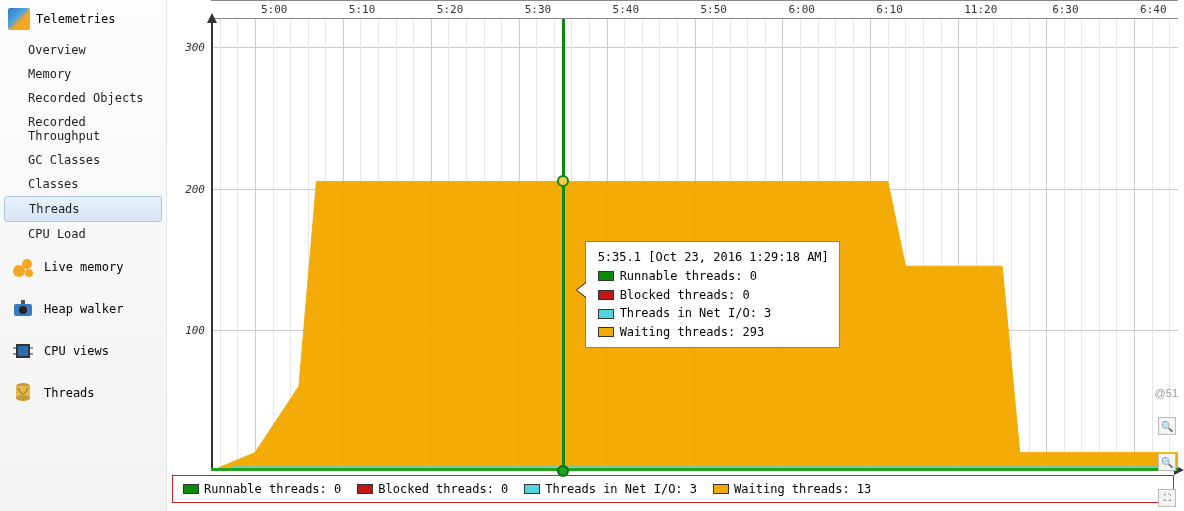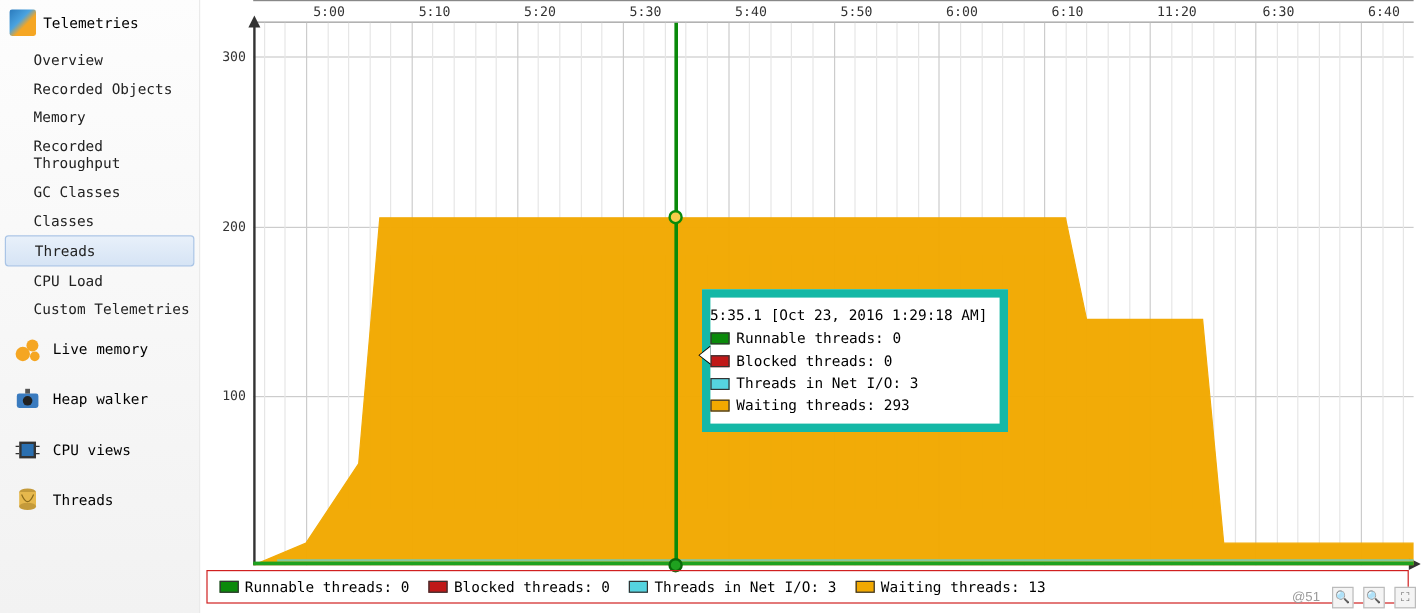--- a/index.html
+++ b/index.html
@@ -17,61 +17,60 @@
 .main { flex: 1; position: relative; background: #fff; }
 .chart-area { position: absolute; left: 0; top: 0; right: 0; bottom: 40px; }
 .time-axis { position: absolute; top: 0; left: 44px; right: 6px; height: 19px; border-top:1px solid #888; border-bottom:1px solid #888; background: #fff; }
 .time-tick { position: absolute; top: 0; height: 19px; display: flex; align-items: center; }
 .time-tick-label { position: absolute; top: 2px; font-size: 11px; color: #333; transform: translateX(6px); white-space: nowrap; font-family: monospace; }
 .plot { position: absolute; top: 19px; left: 44px; right: 6px; bottom: 0; background: #fff; }
 .grid-v, .grid-h { position: absolute; background: #ccc; }
 .grid-v { top: 0; bottom: 0; width: 1px; }
 .grid-v.minor { background: #e6e6e6; }
 .grid-h { left: 0; right: 0; height: 1px; }
-.y-label { position: absolute; left: -36px; font-size: 11px; color: #333; transform: translateY(-50%); text-align: right; width: 30px; font-family: monospace; }
+.y-label { position: absolute; left: -36px; font-size: 11px; color: #333; transform: translateY(-50%); text-align: right; width: 30px; font-family: monospace; font-style: italic; }
 .area-path { position: absolute; inset: 0; }
 .baseline-green { position: absolute; left: 0; right: 0; height: 3px; background: #1fa21f; bottom: 0; }
 .baseline-cyan { position: absolute; left: 20px; right: 0; height: 2px; background: #55d4e0; bottom: 3px; opacity: 0.7; }
 .y-axis-line { position: absolute; left: 0; top: 0; bottom: 0; width: 2px; background: #333; }
 .y-axis-arrow { position: absolute; left: -4px; top: -6px; width: 0; height: 0; border-left: 5px solid transparent; border-right: 5px solid transparent; border-bottom: 10px solid #333; }
 .x-axis-line { position: absolute; left: 0; right: 0; bottom: 0; height: 2px; background: #333; }
 .x-axis-arrow { position: absolute; right: -6px; bottom: -4px; width: 0; height: 0; border-top: 5px solid transparent; border-bottom: 5px solid transparent; border-left: 10px solid #333; }
 .cursor-line { position: absolute; top: 0; bottom: 0; width: 3px; background: #0a8a0a; }
 .cursor-marker { position: absolute; width: 12px; height: 12px; border-radius: 50%; background: #f6cc4a; border: 2px solid #0a8a0a; transform: translate(-50%, -50%); }
 .cursor-marker.bottom { background: #1fa21f; border-color:#0a6a0a; }
-.tooltip { position: absolute; background: #fff; border: 7px solid #14b8a6; padding: 6px 10px 6px 0; font-size: 12px; font-family: monospace; line-height: 1.55; }
+.tooltip { position: absolute; background: #fff; border: 1px solid #14b8a6; padding: 6px 10px 6px 12px; font-size: 12px; font-family: monospace; line-height: 1.55; }
 .tooltip-pointer { position: absolute; left: -10px; top: 40px; width: 0; height: 0; border-top: 8px solid transparent; border-bottom: 8px solid transparent; border-right: 10px solid #000; }
 .tooltip-pointer::after { content: ""; position: absolute; left: 1px; top: -7px; border-top: 7px solid transparent; border-bottom: 7px solid transparent; border-right: 9px solid #fff; }
 .tooltip-row { display: flex; align-items: center; gap: 6px; }
 .swatch { width: 16px; height: 10px; border: 1px solid #333; display: inline-block; }
 .legend-bar { position: absolute; left: 5px; right: 10px; bottom: 8px; height: 28px; border: 1px solid #d02020; padding: 5px 10px; display: flex; align-items: center; gap: 16px; font-family: monospace; font-size: 12px; }
 .legend-item { display: flex; align-items: center; gap: 5px; }
-.corner-icons { position: absolute; right: 4px; bottom: 4px; display: flex; gap: 8px; align-items: center; }
+.corner-icons { position: absolute; right: 4px; bottom: 4px; display: flex; gap: 18px; align-items: center; flex-direction: column; }
 .corner-btn { width: 18px; height: 18px; border: 1px solid #bbb; background: #f4f4f4; display: flex; align-items: center; justify-content: center; font-size: 10px; color: #666; }
 .corner-label { color: #999; font-size: 11px; margin-right: 2px; font-family: Arial; }
 </style>
 </head>
 <body>
 
 <div class="root">
   <div class="sidebar">
     <div class="sidebar-top">
       <div class="tele-icon"></div>
       <span>Telemetries</span>
     </div>
     <div class="sidebar-sub" id="sub-list">
         <div class="sidebar-sub-item">Overview</div>
+        <div class="sidebar-sub-item">Memory</div>
         <div class="sidebar-sub-item">Recorded Objects</div>
-        <div class="sidebar-sub-item">Memory</div>
         <div class="sidebar-sub-item">Recorded Throughput</div>
         <div class="sidebar-sub-item">GC Classes</div>
         <div class="sidebar-sub-item">Classes</div>
         <div class="sidebar-sub-item active">Threads</div>
         <div class="sidebar-sub-item">CPU Load</div>
-        <div class="sidebar-sub-item">Custom Telemetries</div>
       </div>
     <div id="sections">
         <div class="sidebar-section">
           <div class="sec-icon">
             <svg width="26" height="26">
               <circle cx="9" cy="17" r="6" fill="#f5a623"></circle>
               <circle cx="17" cy="10" r="5" fill="#f5a623"></circle>
               <circle cx="19" cy="19" r="4" fill="#f5a623"></circle>
             </svg>
           </div>

